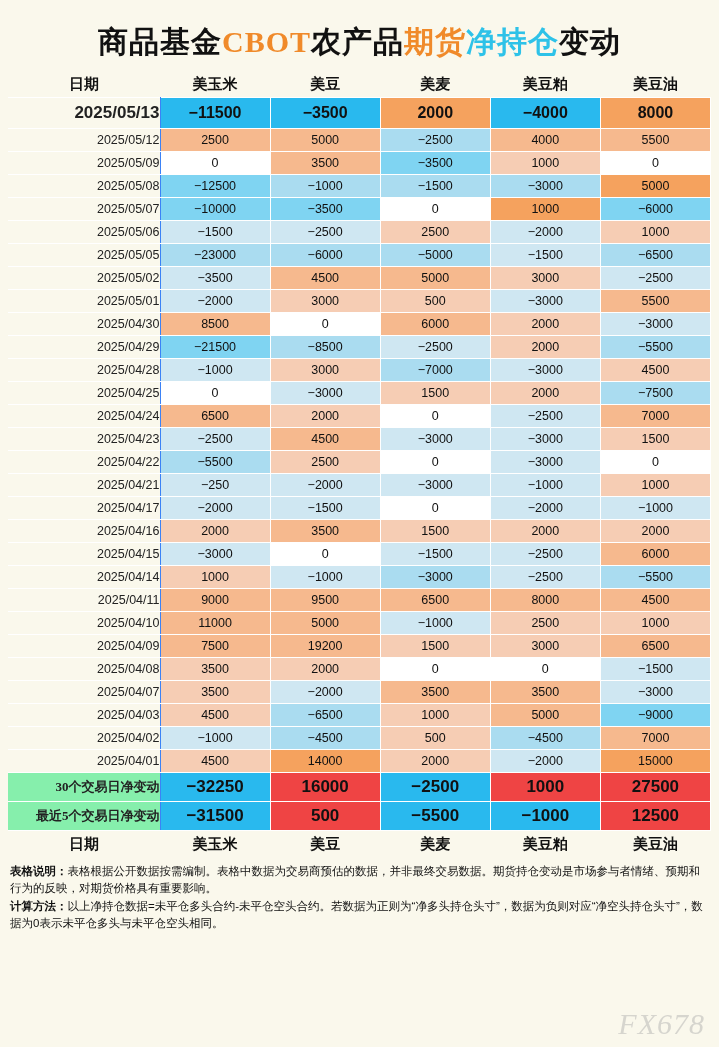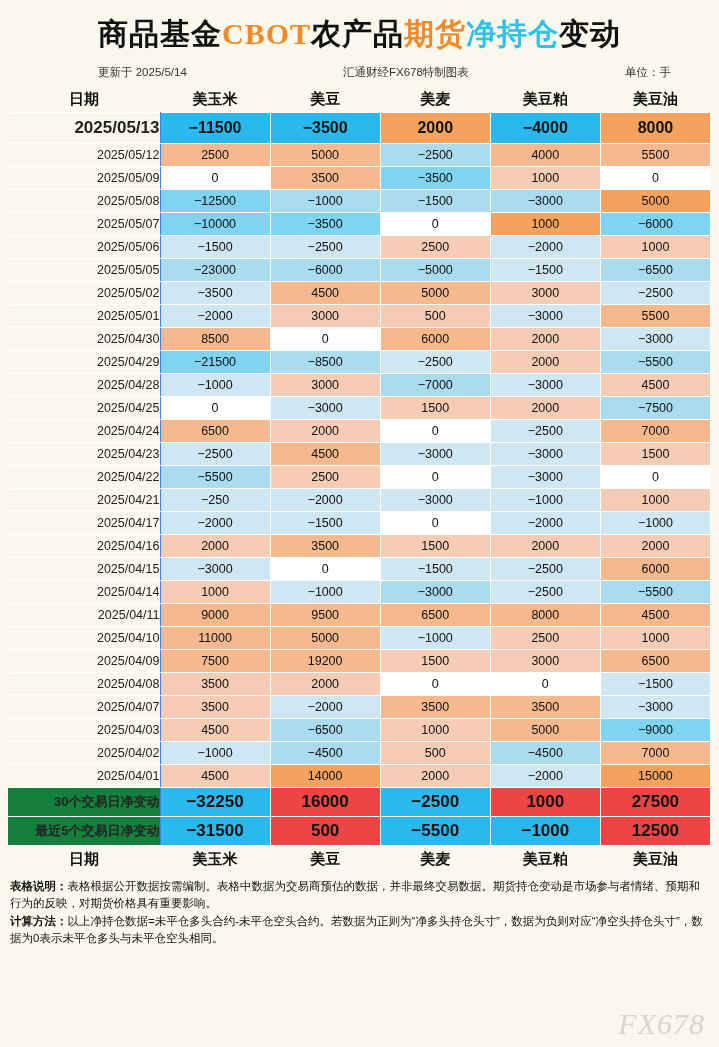--- a/index.html
+++ b/index.html
@@ -2,21 +2,21 @@
 <html><head>
 <meta charset="utf-8">
 <style>
   html,body{margin:0;padding:0;}
   body{
     width:719px;height:1047px;
     background:#faf8ec;
     font-family:"Liberation Sans", sans-serif;
     overflow:hidden;
   }
-  #wrap{position:relative;width:719px;height:1047px;box-sizing:border-box;padding:0 8px;}
+  #wrap{position:relative;width:719px;height:1047px;box-sizing:border-box;padding:8px 8px;}
 
   
   .title{
     text-align:center;
     font-family:"Liberation Serif", serif;
     font-weight:bold;
     font-size:30px;
     letter-spacing:1px;
     padding:14px 0 8px 0;
     white-space:nowrap;
@@ -84,21 +84,22 @@
 
   
   tr.sum td{
     height:28px;
     font-size:17px;
     font-weight:bold;
   }
   tr.sum td.date{
     font-size:13px;
     font-weight:bold;
-    background:#15803d;
+    background:#86efac;
+    font-family:Liberation Serif, serif;
   }
   tfoot th{
     font-size:15px;
     font-weight:bold;
     background:#faf8ec;
     border:none;
     height:26px;
   }
 
   
@@ -126,25 +127,20 @@
 </style>
 </head>
 <body>
 
 <div id="wrap">
 
   <div class="title">
     <span class="t-black">商品基金</span><span class="t-orange">CBOT</span><span class="t-black">农产品</span><span class="t-orange">期货</span><span class="t-cyan">净持仓</span><span class="t-black">变动</span>
   </div>
 
-  <div class="subline">
-    <span>更新于 2025/5/14</span>
-    <span class="mid">汇通财经FX678特制图表</span>
-    <span>单位：手</span>
-  </div>
 
   <table>
     <colgroup>
       <col class="c-date">
         <col>
         <col>
         <col>
         <col>
         <col>
     </colgroup>

